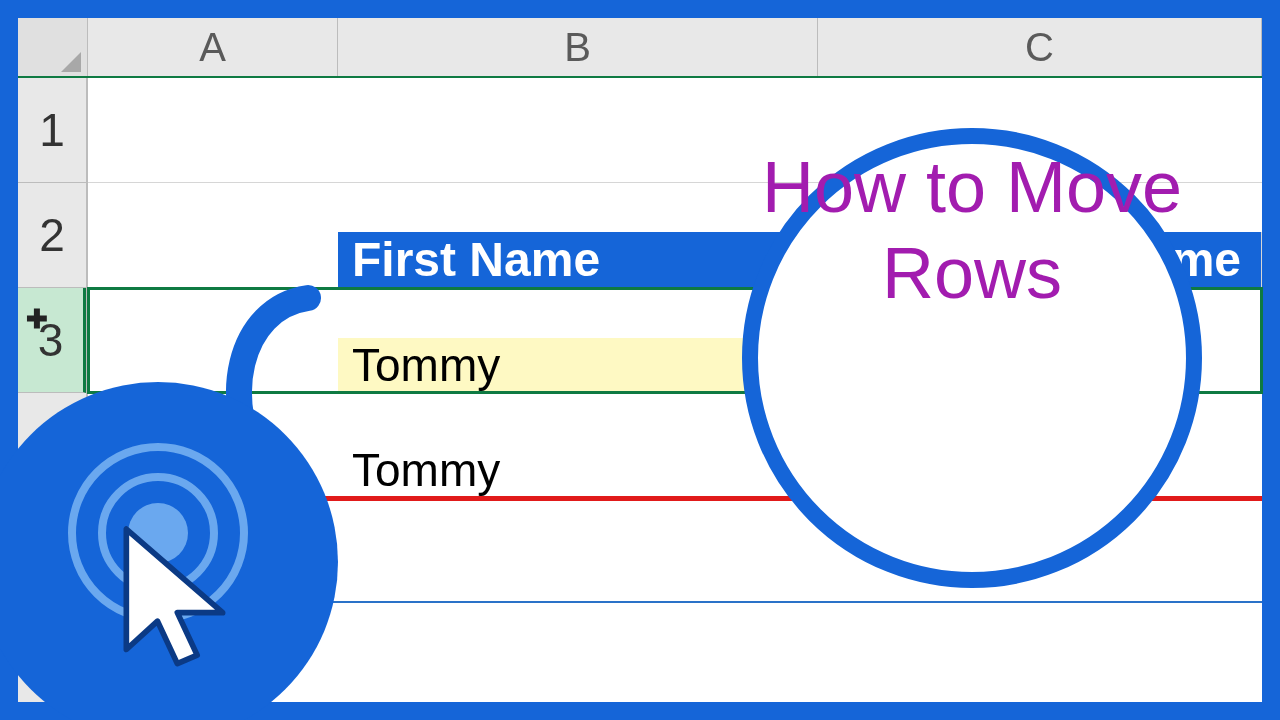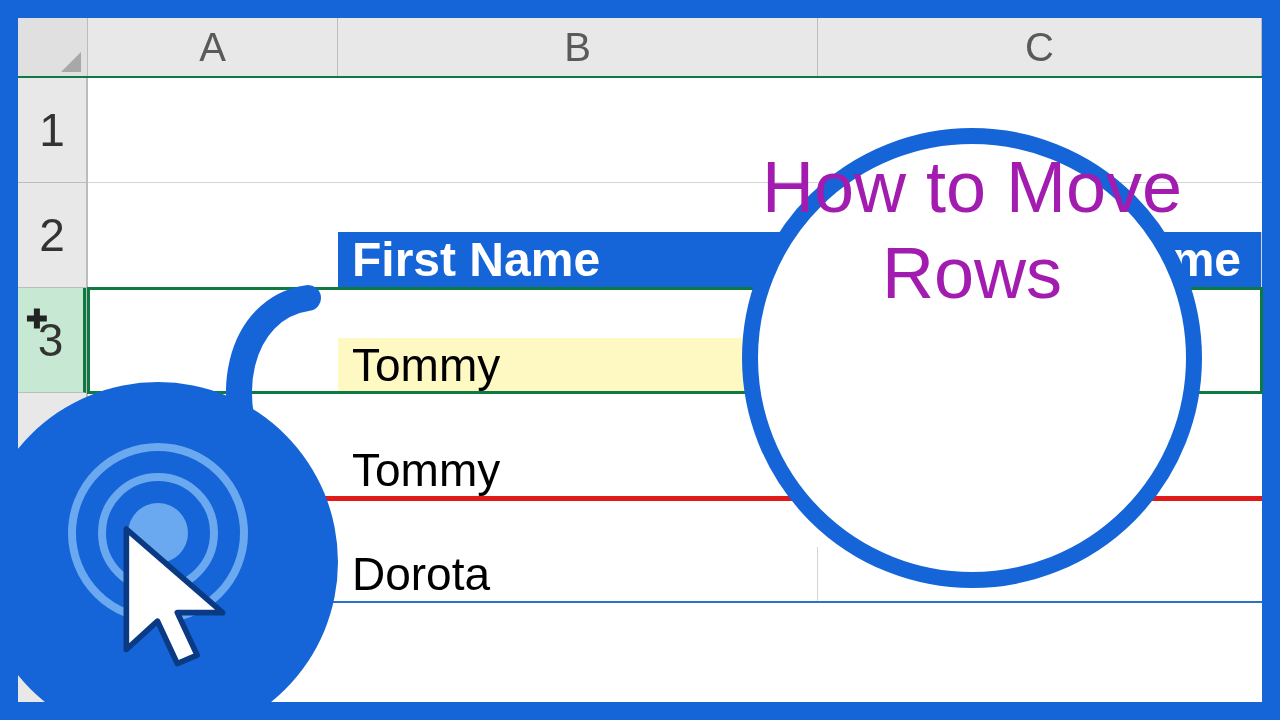--- a/index.html
+++ b/index.html
@@ -209,21 +209,20 @@
       </div>
 
       <div class="row">
         <div class="cell cA"></div>
         <div class="cell cB">Tommy</div>
         <div class="cell cC"></div>
       </div>
 
       <div class="row last-data-row">
         <div class="cell cA"></div>
-        <div class="cell cB">Dorota</div>
         <div class="cell cC"></div>
       </div>
 
       <div class="row" style="border-bottom:none;">
         <div class="cell cA" style="border-right:1px solid #d6d6d6;"></div>
         <div class="cell cB"></div>
         <div class="cell cC"></div>
       </div>
     </div>
 

